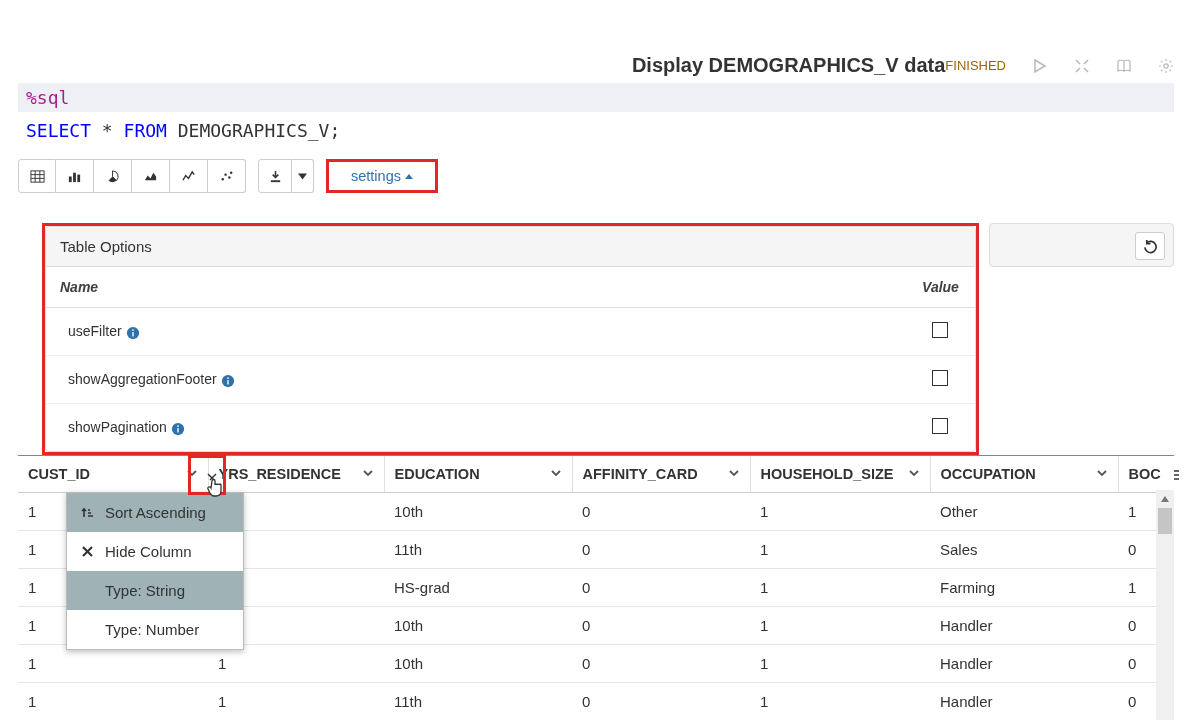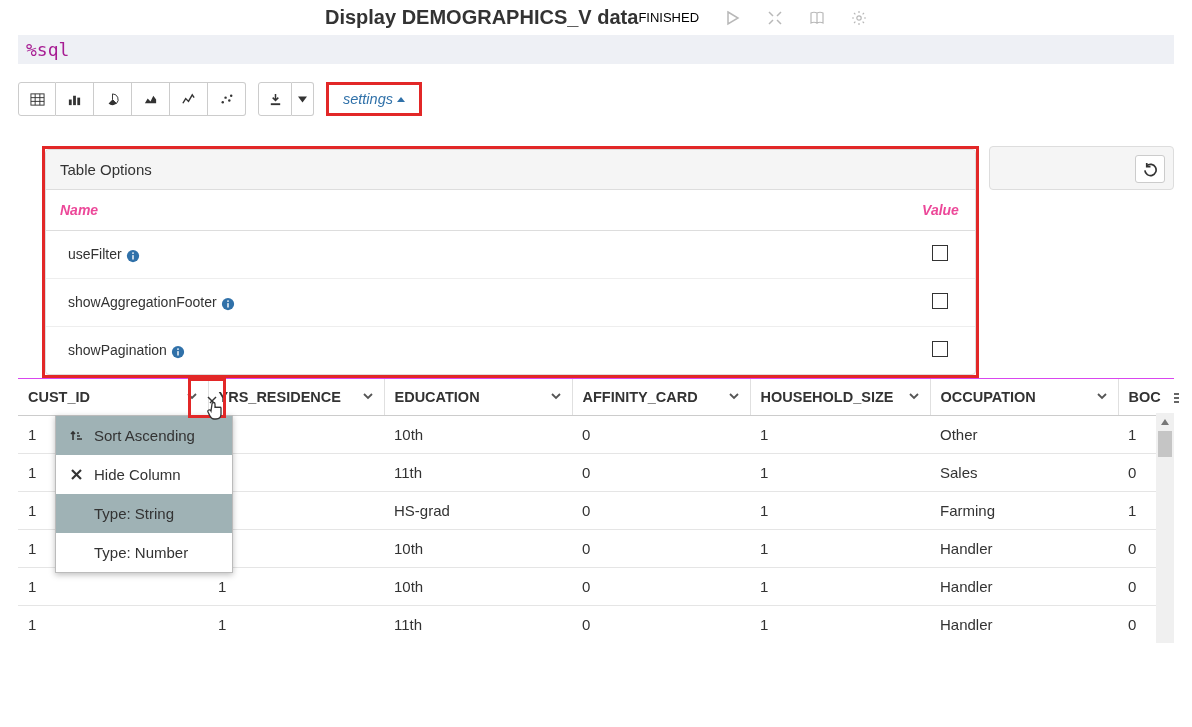--- a/index.html
+++ b/index.html
@@ -1,23 +1,23 @@
 <!DOCTYPE html>
 <html><head>
 <meta charset="utf-8">
 <style>
 * { box-sizing: border-box; margin: 0; padding: 0; }
 body { font-family: "Helvetica Neue", Arial, sans-serif; font-size: 14px; color: #333; background: #fff; }
 
 .page { width: 1192px; height: 727px; position: relative; padding: 6px 18px 0 18px; overflow: hidden; }
 
 
-.header-row { display: flex; justify-content: center; align-items: center; }
+.header-row { display: flex; justify-content: flex-end; align-items: center; margin-top: 48px; }
 .title { font-size: 20px; font-weight: 700; color: #333; }
-.header-actions { display: flex; align-items: center; gap: 26px; color: #000000; font-size: 13px; }
+.header-actions { display: flex; align-items: center; gap: 26px; color: #a16207; font-size: 13px; }
 .header-icon { width: 16px; height: 16px; color: #b8b8b8; display: inline-flex; align-items: center; justify-content: center; cursor: pointer; }
 
 
 .code-block { margin-top: 6px; font-family: Menlo, Consolas, monospace; font-size: 18px; }
 .code-magic { background: #eef0f5; padding: 4px 8px; color: #a71d93; }
 .code-line { padding: 8px 8px 0 8px; white-space: pre; }
 .kw { color: #0000ff; }
 .tk { color: #333; }
 
 
@@ -26,49 +26,49 @@
 .btn-group .tb-btn { border: 1px solid #ccc; border-left: none; width: 38px; height: 34px; background: #fff; display: flex; align-items: center; justify-content: center; cursor: pointer; }
 .btn-group .tb-btn:first-child { border-left: 1px solid #ccc; border-top-left-radius: 3px; border-bottom-left-radius: 3px; }
 .btn-group .tb-btn:last-child { border-top-right-radius: 3px; border-bottom-right-radius: 3px; }
 .tb-btn svg { width: 15px; height: 15px; }
 .btn-group.small .tb-btn { width: 34px; }
 .btn-group.small .tb-btn.narrow { width: 22px; }
 
 .settings-link { color: #3071a9; font-size: 14.5px; padding: 6px 12px; display: flex; align-items: center; gap: 4px; cursor: pointer; }
 .settings-link .caret-up { width: 0; height: 0; border-left: 4px solid transparent; border-right: 4px solid transparent; border-bottom: 5px solid #3071a9; }
 .red-box { border: 3px solid #e22727; }
-.settings-wrapper.red-box { padding: 0 2px; font-style: italic; }
+.settings-wrapper.red-box { padding: 0 10px; }
 
 
 .panel-area { margin-top: 30px; display: flex; gap: 0; margin-left: 24px; }
 .options-panel { flex: 1; border: 1px solid #ddd; border-radius: 4px; }
 .red-box.options-panel-wrap { width: 957px; }
 .panel-header { background: #f5f5f5; padding: 11px 14px; border-bottom: 1px solid #ddd; font-size: 15px; color: #333; border-top-left-radius: 4px; border-top-right-radius: 4px; }
 .options-table { width: 100%; border-collapse: collapse; }
-.options-table th { text-align: left; font-style: italic; font-weight: 700; padding: 12px 14px; border-bottom: 1px solid #ddd; color: #ec4899; font-size: 14px; }
+.options-table th { text-align: left; font-style: italic; font-weight: 700; padding: 12px 14px; border-bottom: 1px solid #ddd; color: #404040; font-size: 14px; }
 .options-table th.val-col, .options-table td.val-col { width: 70px; text-align: center; }
 .options-table td { padding: 14px 22px; border-top: 1px solid #eee; font-size: 14px; color: #333; }
 .info-icon { display: inline-flex; width: 14px; height: 14px; color: #3071a9; margin-left: 4px; vertical-align: middle; }
 .chk { width: 16px; height: 16px; border: 1.5px solid #333; display: inline-block; background: #fff; }
 
 .right-box { margin-left: 10px; width: 188px; border: 1px solid #ddd; border-radius: 4px; padding: 8px; background: #f5f5f5; display:flex; justify-content:flex-end; align-items:flex-start; height: 44px; }
 .undo-btn { border:1px solid #ccc; border-radius:3px; width:30px; height:28px; background:#fff; display:flex; align-items:center; justify-content:center; cursor:pointer; }
 
 
 .data-table-wrap { border-top: 1px solid #d946ef; position: relative; }
 .data-table { width: 100%; border-collapse: collapse; table-layout: fixed; }
 .data-table th { text-align: left; font-weight: 700; font-size: 14.5px; padding: 10px 10px; border-bottom: 1px solid #ccc; position: relative; background: #fff; }
 .data-table th .col-menu { position: absolute; right: 10px; top: 50%; transform: translateY(-50%); color: #666; cursor: pointer; }
 .data-table td { padding: 10px 10px; font-size: 15px; border-top: 1px solid #e5e5e5; }
 .th-sep { border-right: 1px solid #e0e0e0; }
 
 .menu-trigger-box { position: absolute; border: 3px solid #e22727; width: 38px; height: 40px; left: 170px; top: -1px; z-index: 5; pointer-events: none; }
 .cursor-hand { position: absolute; left: 186px; top: 16px; z-index: 6; pointer-events:none; }
 
-.ctx-menu { position: absolute; left: 37px; top: 36px; width: 178px; background: #fff; box-shadow: 0 2px 6px rgba(0,0,0,0.25); border: 1px solid #bbb; z-index: 4; }
+.ctx-menu { position: absolute; left: 48px; top: 36px; width: 178px; background: #fff; box-shadow: 0 2px 6px rgba(0,0,0,0.25); border: 1px solid #bbb; z-index: 4; }
 .ctx-item { display: flex; align-items: center; gap: 10px; padding: 11px 12px; font-size: 15px; cursor: pointer; }
 .ctx-item.hl { background: #9fb2b5; }
 .ctx-item .mi { width: 16px; display:inline-flex; justify-content:center; }
 
 .hamburger { position:absolute; right:-6px; top:12px; color:#555; }
 
 .scroll-track { position:absolute; right:0; top:34px; bottom:0; width:18px; background:#f0f0f0; }
 .scroll-up { position:absolute; top:0; left:0; right:0; height:18px; display:flex; align-items:center; justify-content:center; color:#777; }
 .scroll-thumb { position:absolute; top:18px; left:2px; right:2px; height:26px; background:#c5c5c5; }
 
@@ -108,20 +108,21 @@
         <svg viewBox="0 0 16 16" fill="none" stroke="currentColor" stroke-width="1.2">
             <circle cx="8" cy="8" r="2.2"></circle>
             <path d="M8 1v2M8 13v2M1 8h2M13 8h2M3 3l1.4 1.4M11.6 11.6L13 13M13 3l-1.4 1.4M4.4 11.6L3 13"></path>
           </svg>
       </span>
     </div>
   </div>
 
   <div class="code-block">
     <div class="code-magic">%sql</div>
+    <div class="code-line"><span class="kw">SELECT</span><span class="tk"> * </span><span class="kw">FROM</span><span class="tk"> DEMOGRAPHICS_V;</span></div>
   </div>
 
   <div class="toolbar">
     <div class="btn-group">
       <div class="tb-btn">
           <svg viewBox="0 0 16 16" fill="currentColor">
             <rect x="1" y="2" width="14" height="12" fill="none" stroke="#333"></rect>
             <line x1="1" y1="6" x2="15" y2="6" stroke="#333"></line>
             <line x1="1" y1="10" x2="15" y2="10" stroke="#333"></line>
             <line x1="5.5" y1="2" x2="5.5" y2="14" stroke="#333"></line>

